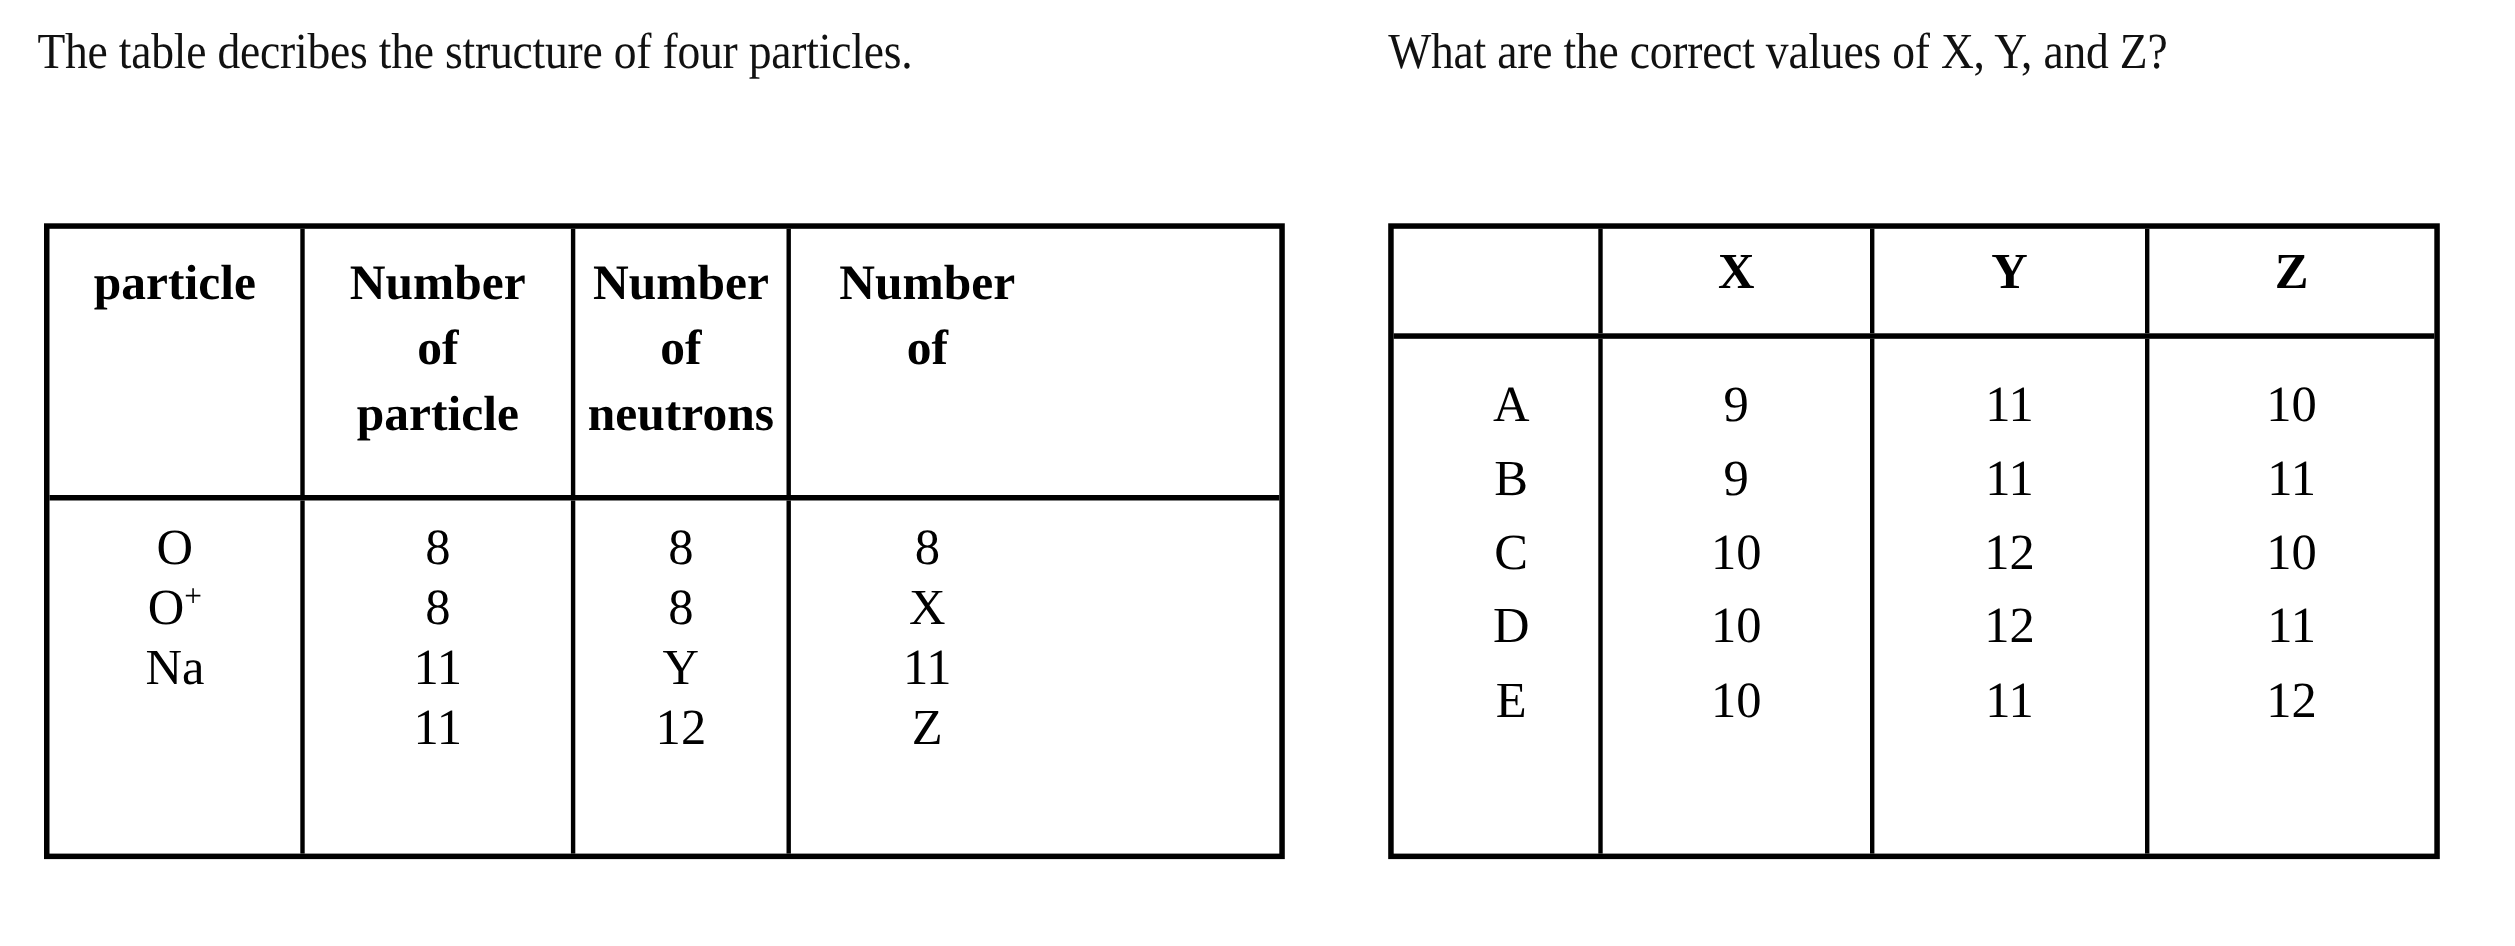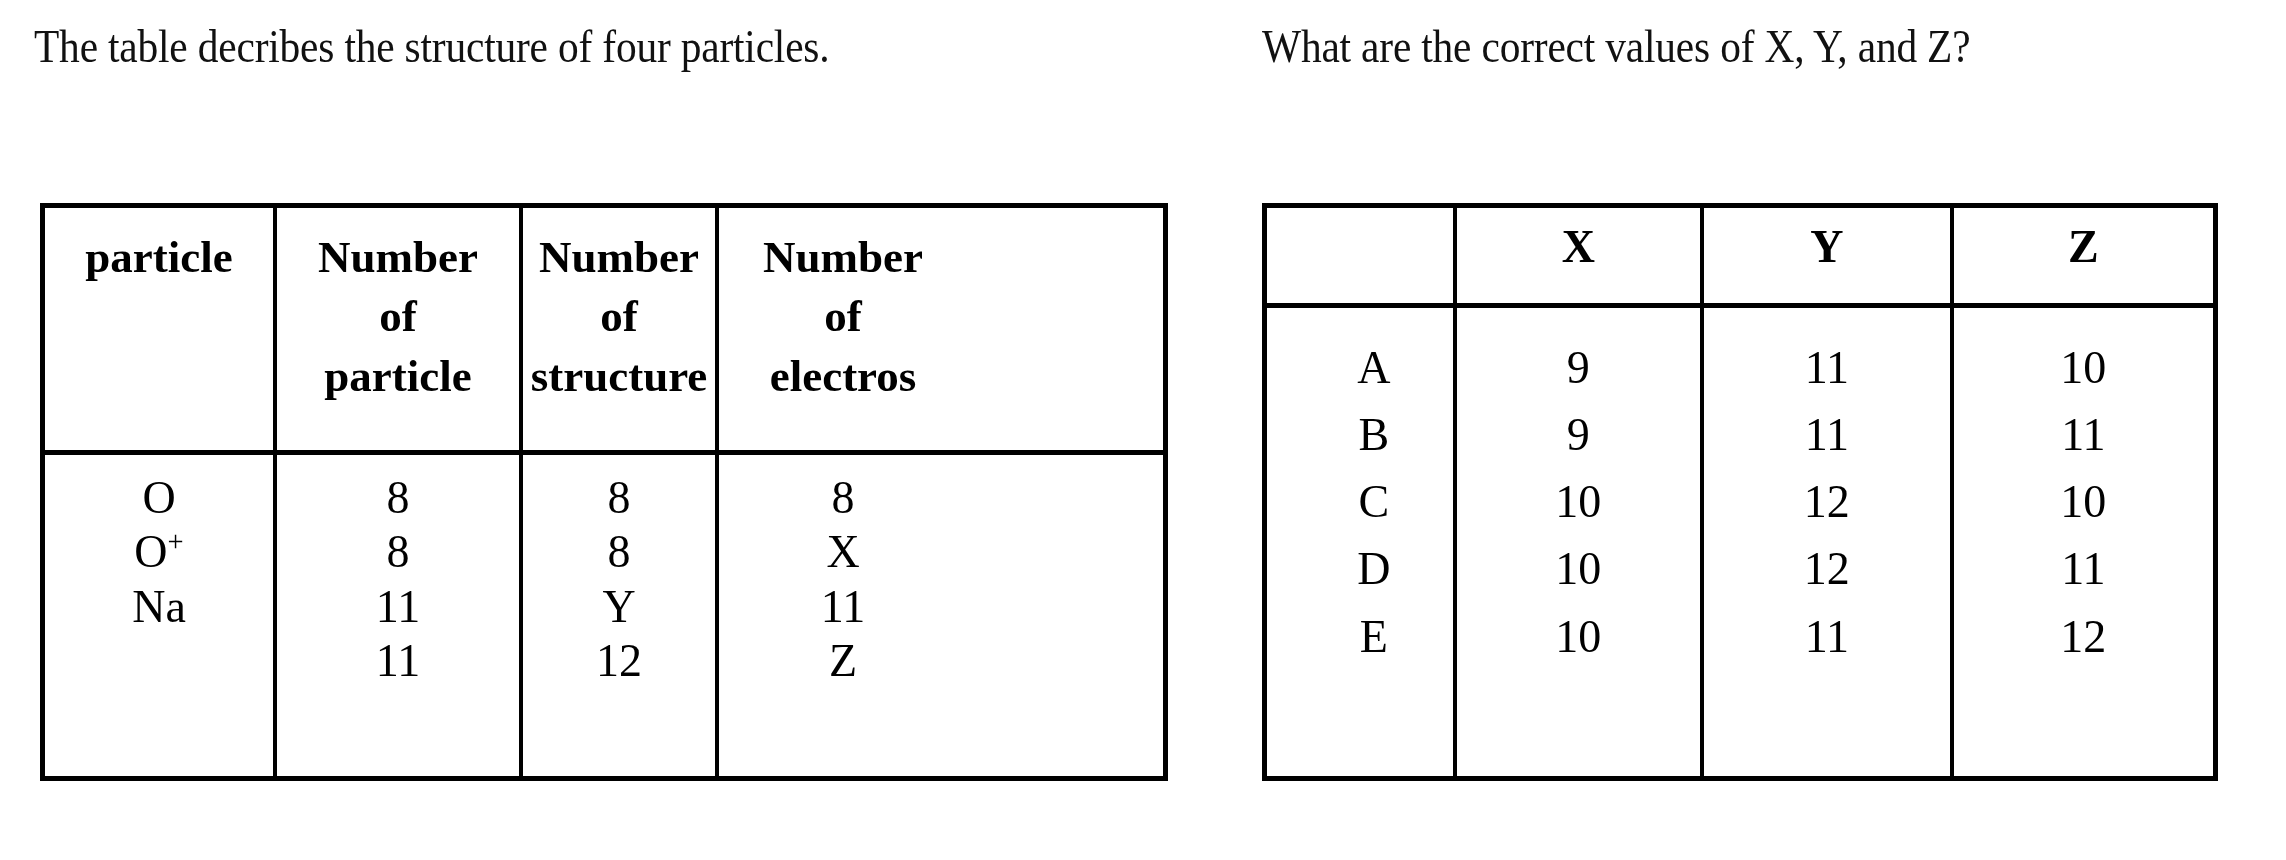--- a/index.html
+++ b/index.html
@@ -144,29 +144,28 @@
         <span class="hl">Number</span>
         <span class="hl">of</span>
         <span class="hl">particle</span>
       </div>
     </div>
 
     <div class="tcell c2">
       <div class="head-stack">
         <span class="hl">Number</span>
         <span class="hl">of</span>
-        <span class="hl">structure</span>
+        <span class="hl">neutrons</span>
       </div>
     </div>
 
     <div class="tcell c3">
       <div class="head-stack">
         <span class="hl">Number</span>
         <span class="hl">of</span>
-        <span class="hl">electros</span>
       </div>
     </div>
 
   </div>
 
   <div class="trow body-row">
 
     <div class="tcell c0">
       <div class="body-stack">
         <span class="bl"><span>O</span><sup></sup></span>

